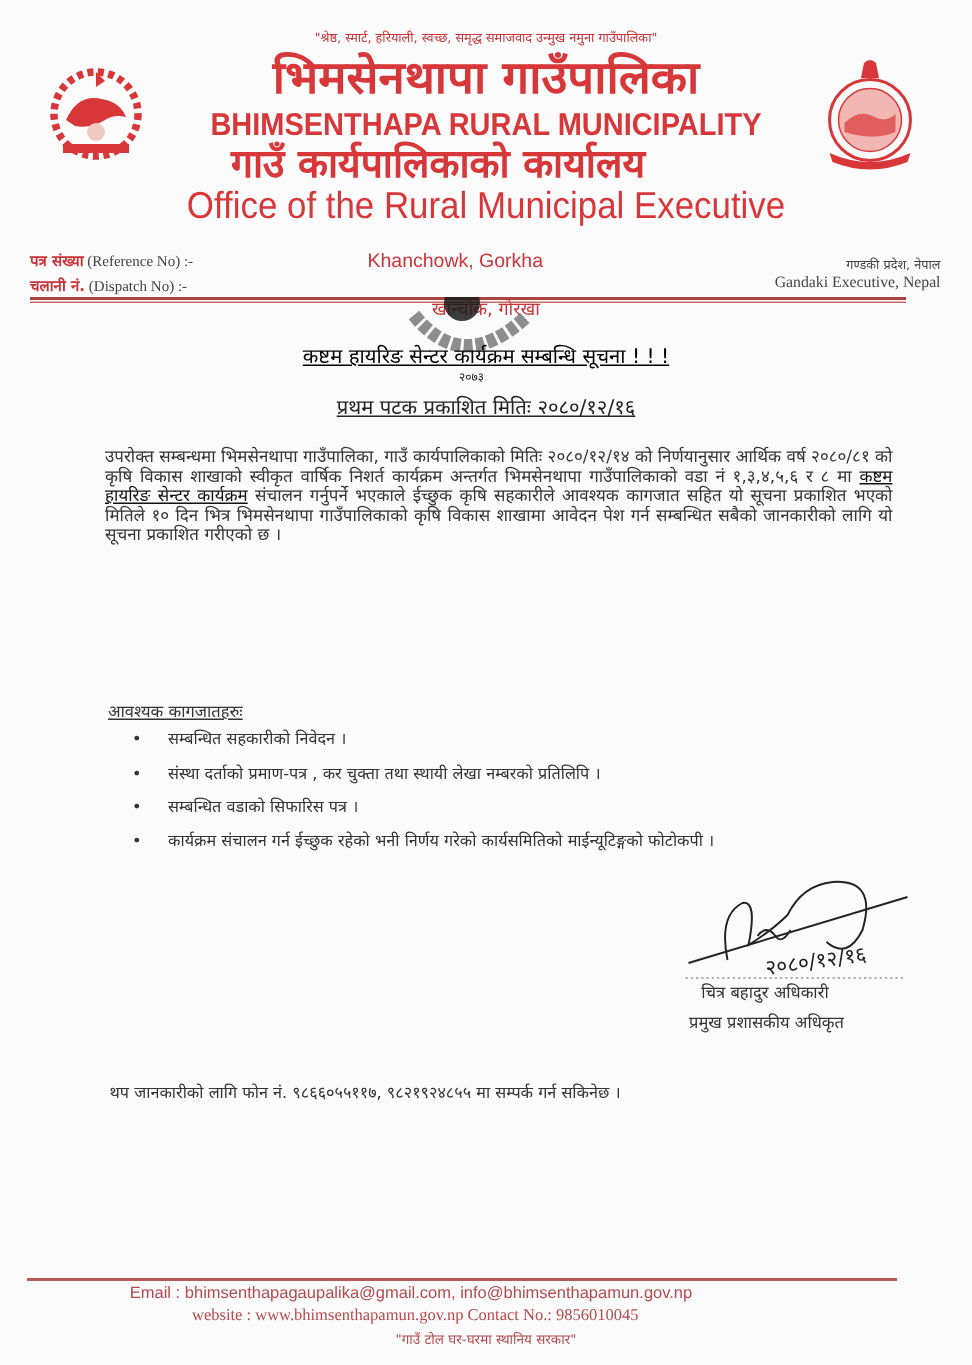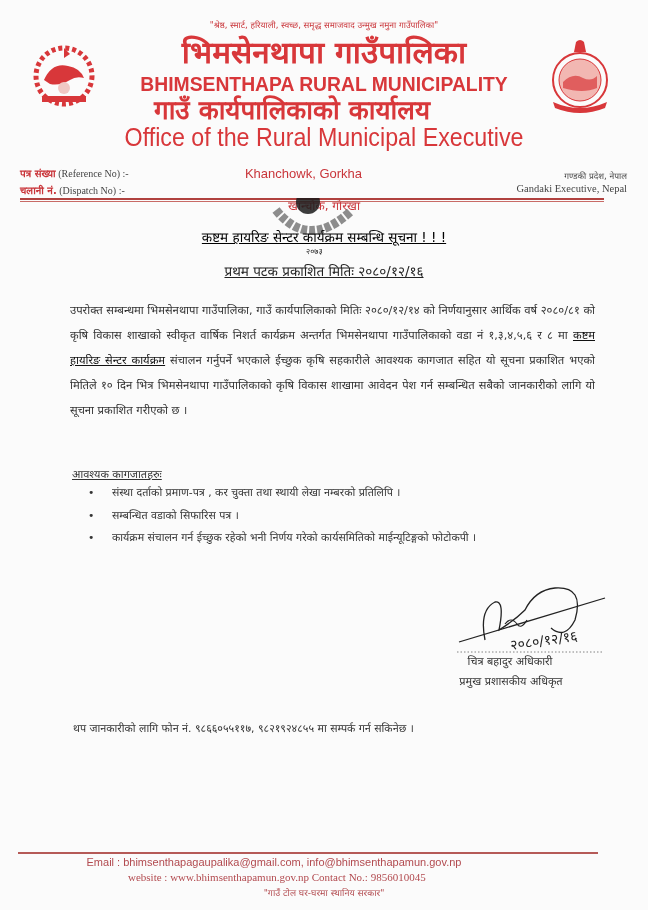--- a/index.html
+++ b/index.html
@@ -22,21 +22,21 @@
     .prov-en { top: 183px; right: 21px; font-size: 10.5px; color: #444; font-family: "Liberation Serif", serif; text-align: right; }
     .rule-top { top: 198px; left: 20px; width: 584px; height: 2px; background: #b0413f; }
     .rule-top2 { top: 201px; left: 20px; width: 584px; height: 1px; background: #c86a66; }
     .emblem { top: 42px; left: 30px; width: 68px; height: 68px; }
     .seal { top: 38px; left: 543px; width: 74px; height: 80px; }
     .stamp { top: 198px; left: 268px; width: 90px; height: 62px; }
     .notice-title { top: 228px; left: 0; width: 648px; text-align: center; font-size: 13.5px; font-family: "DejaVu Sans", sans-serif; color: #000000; }
     .notice-title span { text-decoration: underline; }
     .date-line { top: 262px; left: 0; width: 648px; text-align: center; font-size: 13.5px; font-family: "DejaVu Sans", sans-serif; color: #222; }
     .date-line span { text-decoration: underline; }
-    .body-text { top: 298px; left: 70px; width: 525px; font-size: 11.3px; line-height: 25px; font-family: "DejaVu Sans", sans-serif; color: #333; text-align: justify; text-indent: 0; }
+    .body-text { top: 298px; left: 70px; width: 525px; font-size: 11.3px; line-height: 13px; font-family: "DejaVu Sans", sans-serif; color: #333; text-align: justify; text-indent: 0; }
     .body-text .u { text-decoration: underline; color: #111; }
     .docs-head { top: 466px; left: 72px; font-size: 11px; font-family: "DejaVu Sans", sans-serif; text-decoration: underline; color: #333; }
     .docs-list { top: 482px; left: 88px; margin: 0; padding: 0; list-style: none; font-size: 10.8px; font-family: "DejaVu Sans", sans-serif; color: #333; }
     .docs-list li { height: 22.5px; line-height: 22.5px; position: relative; padding-left: 24px; }
     .docs-list li::before { content: "•"; position: absolute; left: 0; color: #333; }
     .signature { top: 580px; left: 455px; width: 160px; height: 90px; }
     .sig-name { top: 653px; left: 445px; width: 130px; text-align: center; font-size: 11px; font-family: "DejaVu Sans", sans-serif; color: #333; }
     .sig-title { top: 673px; left: 436px; width: 150px; text-align: center; font-size: 11px; font-family: "DejaVu Sans", sans-serif; color: #333; }
     .contact { top: 720px; left: 73px; font-size: 10.8px; font-family: "DejaVu Sans", sans-serif; color: #333; }
     .rule-bottom { top: 852px; left: 18px; width: 580px; height: 2px; background: #b55a57; }
@@ -94,20 +94,21 @@
 
 <div class="abs notice-title"><span>कष्टम हायरिङ सेन्टर कार्यक्रम सम्बन्धि सूचना ! ! !</span></div>
 <div class="abs date-line"><span>प्रथम पटक प्रकाशित मितिः २०८०/१२/१६</span></div>
 
 <div class="abs body-text">
   <span>उपरोक्त सम्बन्धमा भिमसेनथापा गाउँपालिका, गाउँ कार्यपालिकाको मितिः २०८०/१२/१४ को निर्णयानुसार आर्थिक वर्ष २०८०/८१ को कृषि विकास शाखाको स्वीकृत वार्षिक निशर्त कार्यक्रम अन्तर्गत भिमसेनथापा गाउँपालिकाको वडा नं १,३,४,५,६ र ८ मा </span><span class="u">कष्टम हायरिङ सेन्टर कार्यक्रम</span><span> संचालन गर्नुपर्ने भएकाले ईच्छुक कृषि सहकारीले आवश्यक कागजात सहित यो सूचना प्रकाशित भएको मितिले १० दिन भित्र भिमसेनथापा गाउँपालिकाको कृषि विकास शाखामा आवेदन पेश गर्न सम्बन्धित सबैको जानकारीको लागि यो सूचना प्रकाशित गरीएको छ ।</span>
 </div>
 
 <div class="abs docs-head">आवश्यक कागजातहरुः</div>
 <ul class="abs docs-list">
+  <li>सम्बन्धित सहकारीको  निवेदन ।</li>
   <li>संस्था दर्ताको प्रमाण-पत्र , कर चुक्ता तथा स्थायी लेखा नम्बरको प्रतिलिपि ।</li>
   <li>सम्बन्धित वडाको सिफारिस पत्र ।</li>
   <li>कार्यक्रम संचालन गर्न ईच्छुक रहेको भनी निर्णय गरेको कार्यसमितिको माईन्यूटिङ्गको फोटोकपी ।</li>
 </ul>
 
 <svg class="abs signature" viewBox="0 0 160 90">
   <path d="M4 62 L150 18" stroke="#222" stroke-width="1.3" fill="none"></path>
   <path d="M30 60 Q24 30 40 22 Q50 20 44 50 Q60 40 70 30 Q80 10 100 8 Q130 6 120 40 Q110 60 96 48" stroke="#222" stroke-width="1.3" fill="none"></path>
   <path d="M50 44 Q56 36 62 44 Q66 50 72 40" stroke="#222" stroke-width="1.2" fill="none"></path>
   <text x="56" y="70" font-size="14" fill="#222" font-family="DejaVu Sans, sans-serif" transform="rotate(-8 56 70)">२०८०/१२/१६</text>

